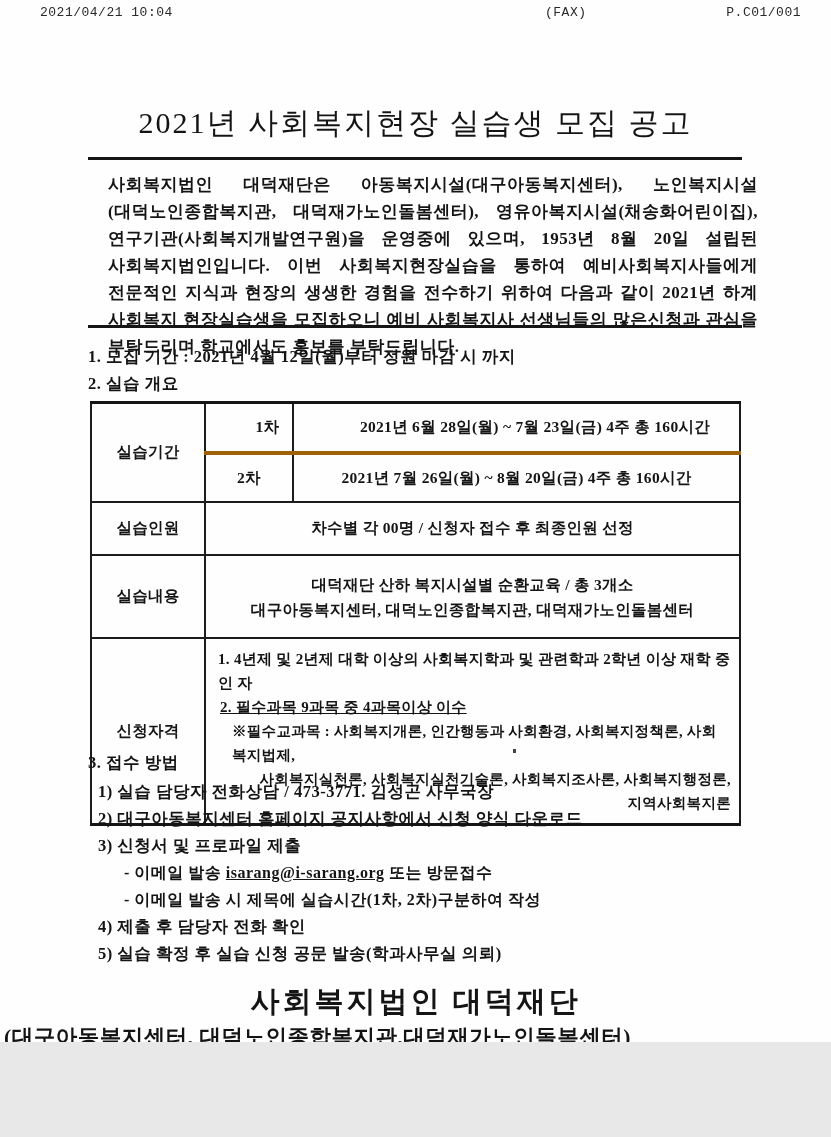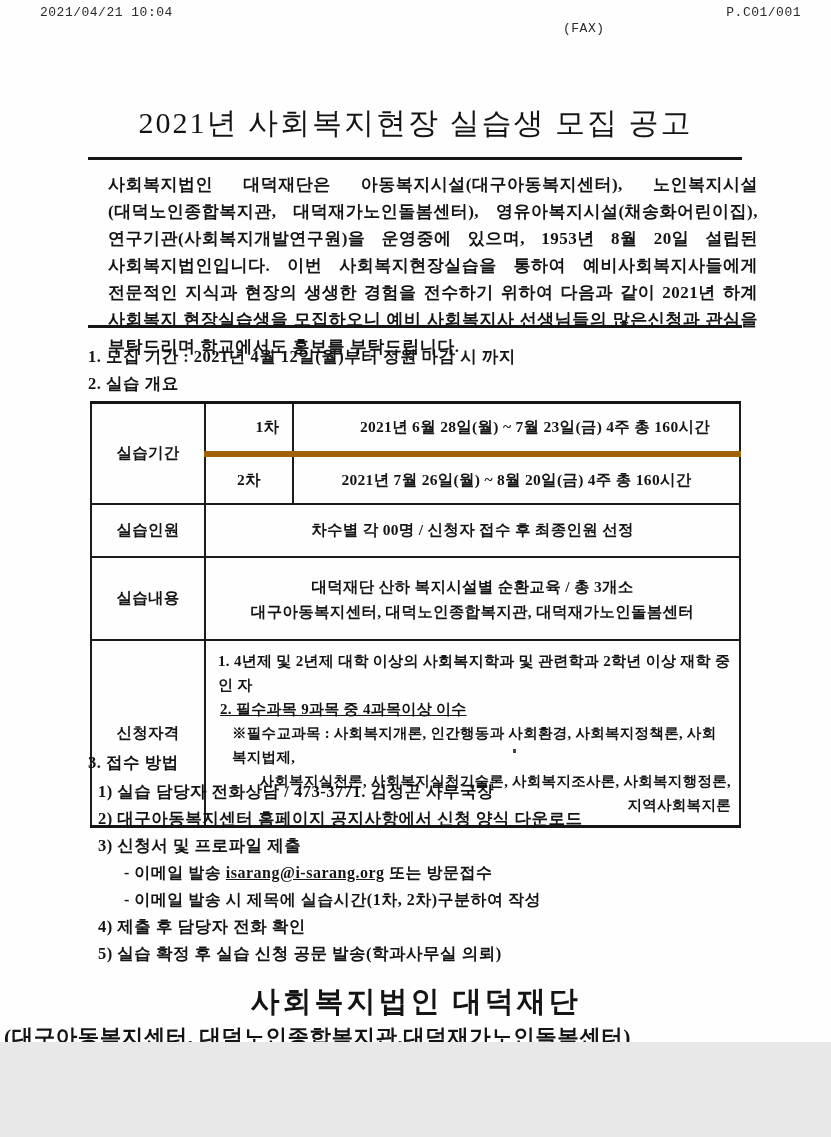--- a/index.html
+++ b/index.html
@@ -9,21 +9,21 @@
     background:#fefefe;
     font-family:"Liberation Serif","DejaVu Serif",serif;
     color:#141414;
     overflow:hidden;
   }
   
   .fax-header{position:absolute;top:5px;left:0;width:100%;height:20px;
     font-family:"Liberation Mono","DejaVu Sans Mono",monospace;
     font-size:13px;color:#2a2a2a;letter-spacing:.5px;}
   .fax-dt{position:absolute;left:40px;top:0;}
-  .fax-mid{position:absolute;left:545px;top:16px;margin-left:18px;}
+  .fax-mid{position:absolute;left:545px;top:0;}
   .fax-pg{position:absolute;right:30px;top:0;}
 
   
   .doc-title{position:absolute;top:103px;left:0;width:100%;
     text-align:center;font-size:30px;font-weight:400;letter-spacing:2px;}
 
   .rule{position:absolute;left:88px;width:654px;height:3px;background:#161616;}
   .rule1{top:157px;}
   .rule2{top:325px;}
 
@@ -37,21 +37,21 @@
   .nl1{top:346px;}
   .nl2{top:373px;}
 
   
   .info-table{position:absolute;top:401px;left:90px;width:651px;
     border-collapse:collapse;table-layout:fixed;
     border-top:3px solid #151515;border-bottom:3px solid #151515;
     font-size:15.5px;font-weight:700;letter-spacing:.3px;}
   .info-table td{border:2px solid #1c1c1c;text-align:center;vertical-align:middle;padding:2px 4px;}
   .info-table td.thin-b{border-bottom:1px solid #2a2a2a;padding-left:41px;}
-  .info-table td.thin-t{border-top:6px solid #a16207;}
+  .info-table td.thin-t{border-top:4px solid #a16207;}
   .info-table tr.r1 td{height:43px;}
   .info-table tr.r2 td{height:42px;}
   .info-table tr.r3 td{height:47px;}
   .info-table tr.r4 td{height:77px;}
   .info-table tr.r5 td{height:104px;}
   .info-table .qual{text-align:left;padding:8px 8px 8px 12px;font-size:15px;line-height:24px;}
   .info-table .qual .q2{padding-left:2px;text-decoration:underline;}
   .info-table .qual .q3{padding-left:14px;font-size:14.5px;}
   .info-table .qual .q4{padding-left:24px;font-size:14.5px;text-align:right;}
   .content-cell div{line-height:25px;}

